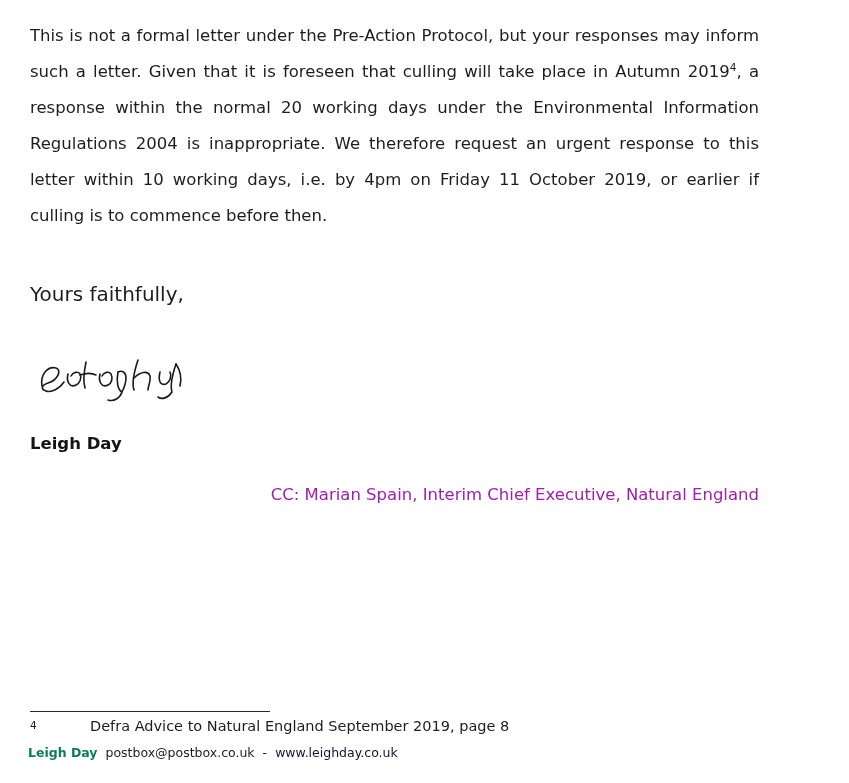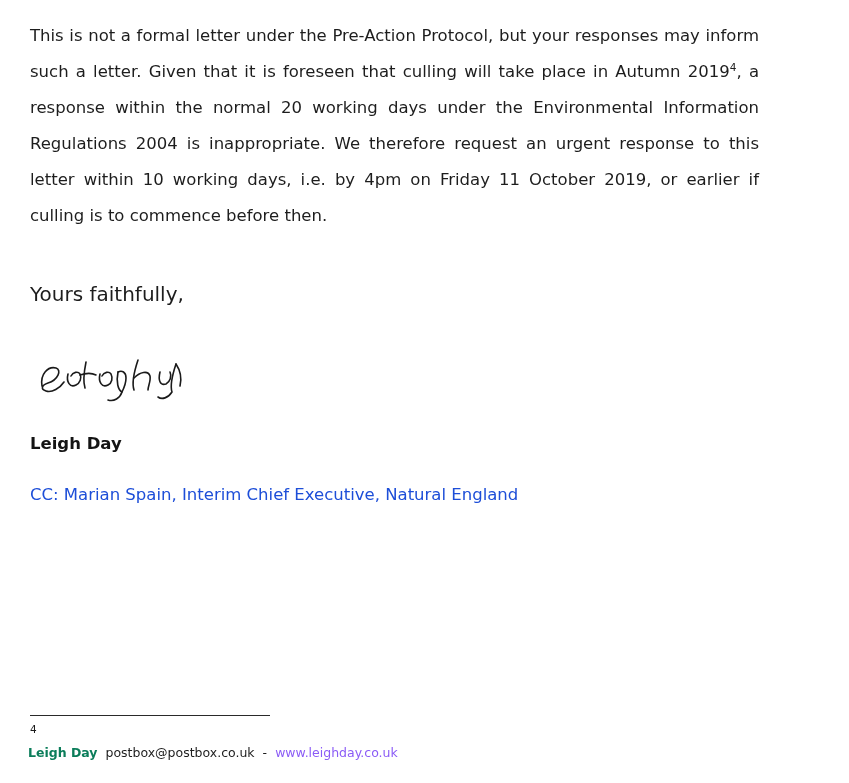--- a/index.html
+++ b/index.html
@@ -50,21 +50,22 @@
   }
   .signer-name {
     font-size: 16.5px;
     font-weight: bold;
     margin: 12px 0 0 0;
     color: #141414;
   }
   .cc-line {
     font-size: 16.5px;
     margin: 32px 0 0 0;
-    color: #1d4ed8;
+    color: #a21caf;
+    text-align: right;
   }
   .footnote-area {
     position: absolute;
     left: 30px;
     bottom: 44px;
     width: 760px;
   }
   .footnote-rule {
     width: 240px;
     height: 0;
@@ -101,21 +102,21 @@
     font-size: 12.5px;
   }
   .footer-contact {
     color: #1d1d1d;
     font-size: 12.5px;
   }
   .footer-sep {
     color: #1d1d1d;
   }
   .footer-link {
-    color: #8b5cf6;
+    color: #0f172a;
     text-decoration: none;
     font-size: 12.5px;
   }
 </style>
 </head>
 <body>
 
 <div class="page">
 
   <p class="body-para"><span>This is not a formal letter under the Pre-Action Protocol, but your responses may inform such a letter. Given that it is foreseen that culling will take place in Autumn 2019</span><sup>4</sup><span>, a response within the normal 20 working days under the Environmental Information Regulations 2004 is inappropriate. We therefore request an urgent response to this letter within 10 working days, i.e. by 4pm on Friday 11 October 2019, or earlier if culling is to commence before then.</span></p>
@@ -142,20 +143,21 @@
   </div>
 
   <p class="signer-name">Leigh Day</p>
 
   <p class="cc-line">CC: Marian Spain, Interim Chief Executive, Natural England</p>
 
   <div class="footnote-area">
     <div class="footnote-rule"></div>
     <div class="footnote-row">
       <span class="footnote-marker">4</span>
+      <span class="footnote-text">Defra Advice to Natural England September 2019, page 8</span>
     </div>
   </div>
 
   <div class="page-footer">
     <span class="footer-brand">Leigh Day</span>
     <span class="footer-contact">postbox@postbox.co.uk</span>
     <span class="footer-sep">-</span>
     <span class="footer-link">www.leighday.co.uk</span>
   </div>
 

